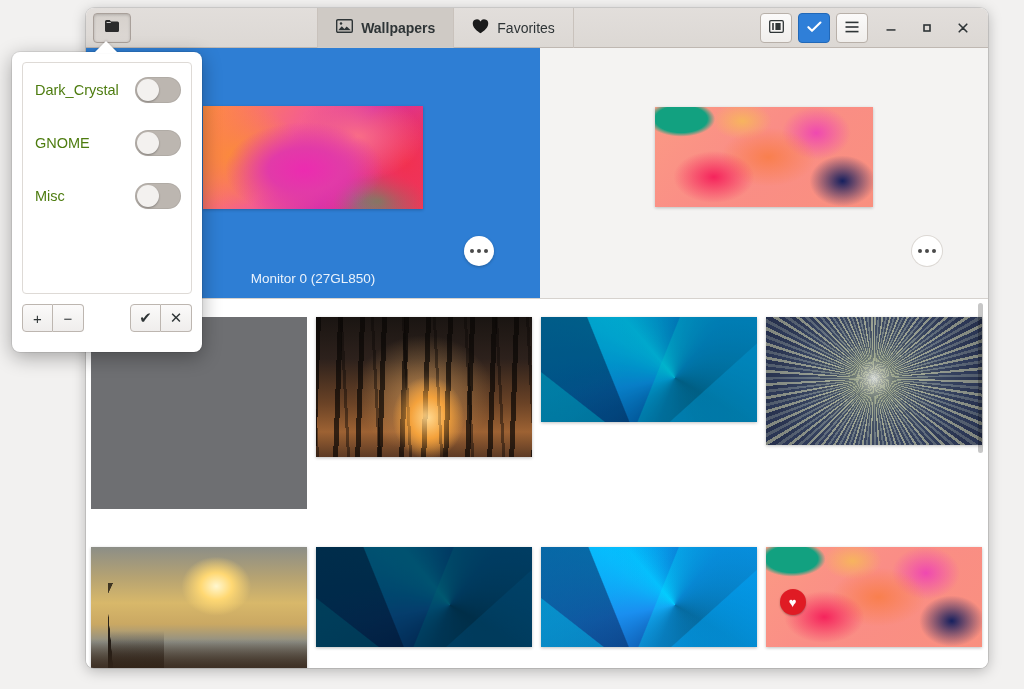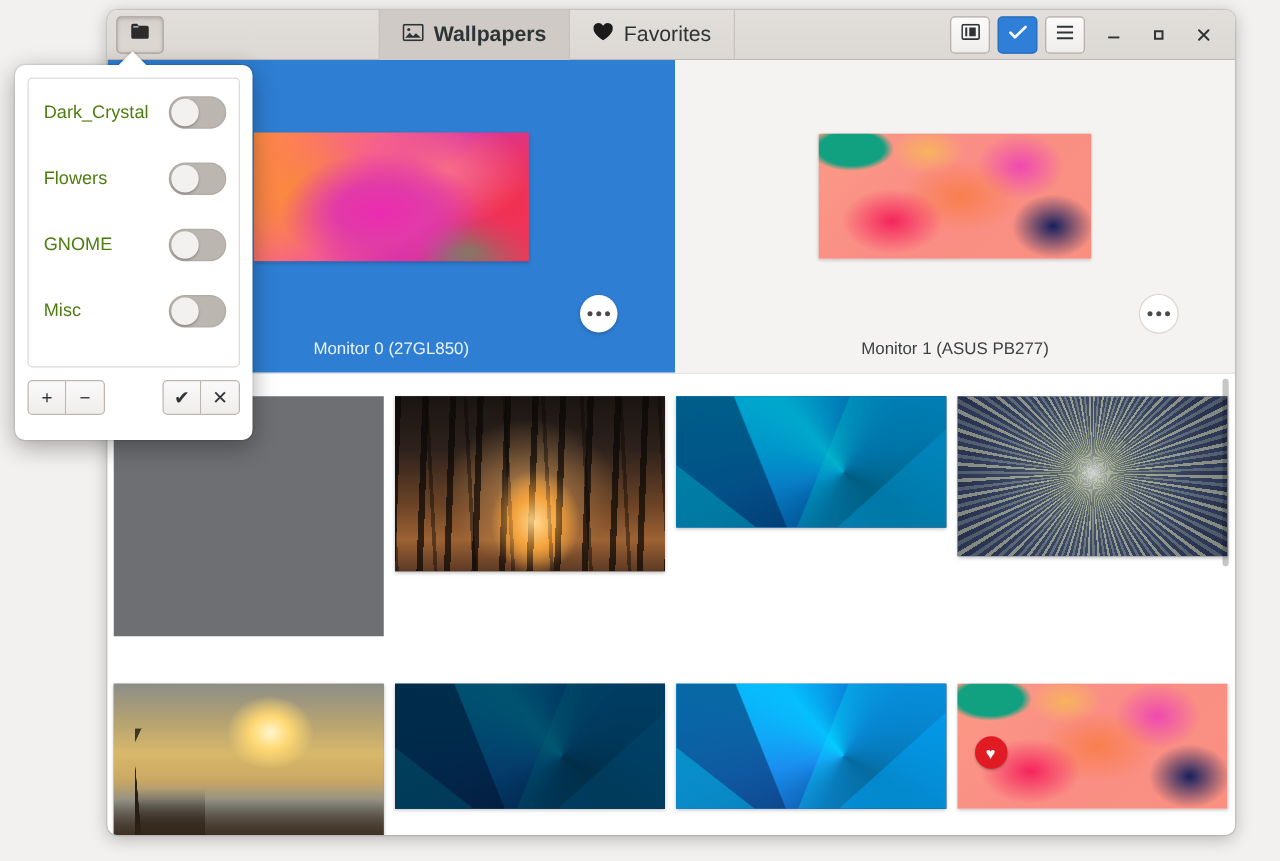--- a/index.html
+++ b/index.html
@@ -49,21 +49,21 @@
     background: linear-gradient(to bottom,#d6d1cc,#ddd8d4);
     border-color: #a9a09a;
     box-shadow: inset 0 1px 3px rgba(0,0,0,0.18);
   }
 
   
   .viewswitch { display: flex; align-items: stretch; height: 40px; }
   .vs-tab {
     display: flex; align-items: center; gap: 8px;
     padding: 0 18px;
-    font-size: 17px;
+    font-size: 14px;
     color: #2e3436;
     cursor: pointer;
     border-right: 1px solid #c9c2bc;
     box-sizing: border-box;
   }
   .vs-tab:first-child { border-left: 1px solid #c9c2bc; }
   .vs-tab.active {
     background: #cfcac5;
     font-weight: bold;
   }
@@ -461,21 +461,20 @@
         <div class="mon-label">Monitor 0 (27GL850)</div>
       </div>
 
       <div class="monitor m1">
         <div class="mon-thumb art-gnome40-coral"></div>
         <div class="dots-btn">
           <i></i>
           <i></i>
           <i></i>
         </div>
-        <div class="mon-label">Monitor 1 (ASUS PB277)</div>
       </div>
 
     </div>
 
     <div class="gallery">
 
       <div class="gal-row row1">
         <div class="gal-cell">
           <div class="thumb placeholder"></div>
         </div>
@@ -519,26 +518,20 @@
 
     <div class="pop-list">
 
       <div class="pop-row">
         <span class="pl">Dark_Crystal</span>
         <span class="toggle">
           <span class="knob"></span>
         </span>
       </div>
 
-      <div class="pop-row">
-        <span class="pl">Flowers</span>
-        <span class="toggle">
-          <span class="knob"></span>
-        </span>
-      </div>
 
       <div class="pop-row">
         <span class="pl">GNOME</span>
         <span class="toggle">
           <span class="knob"></span>
         </span>
       </div>
 
 
       <div class="pop-row">

